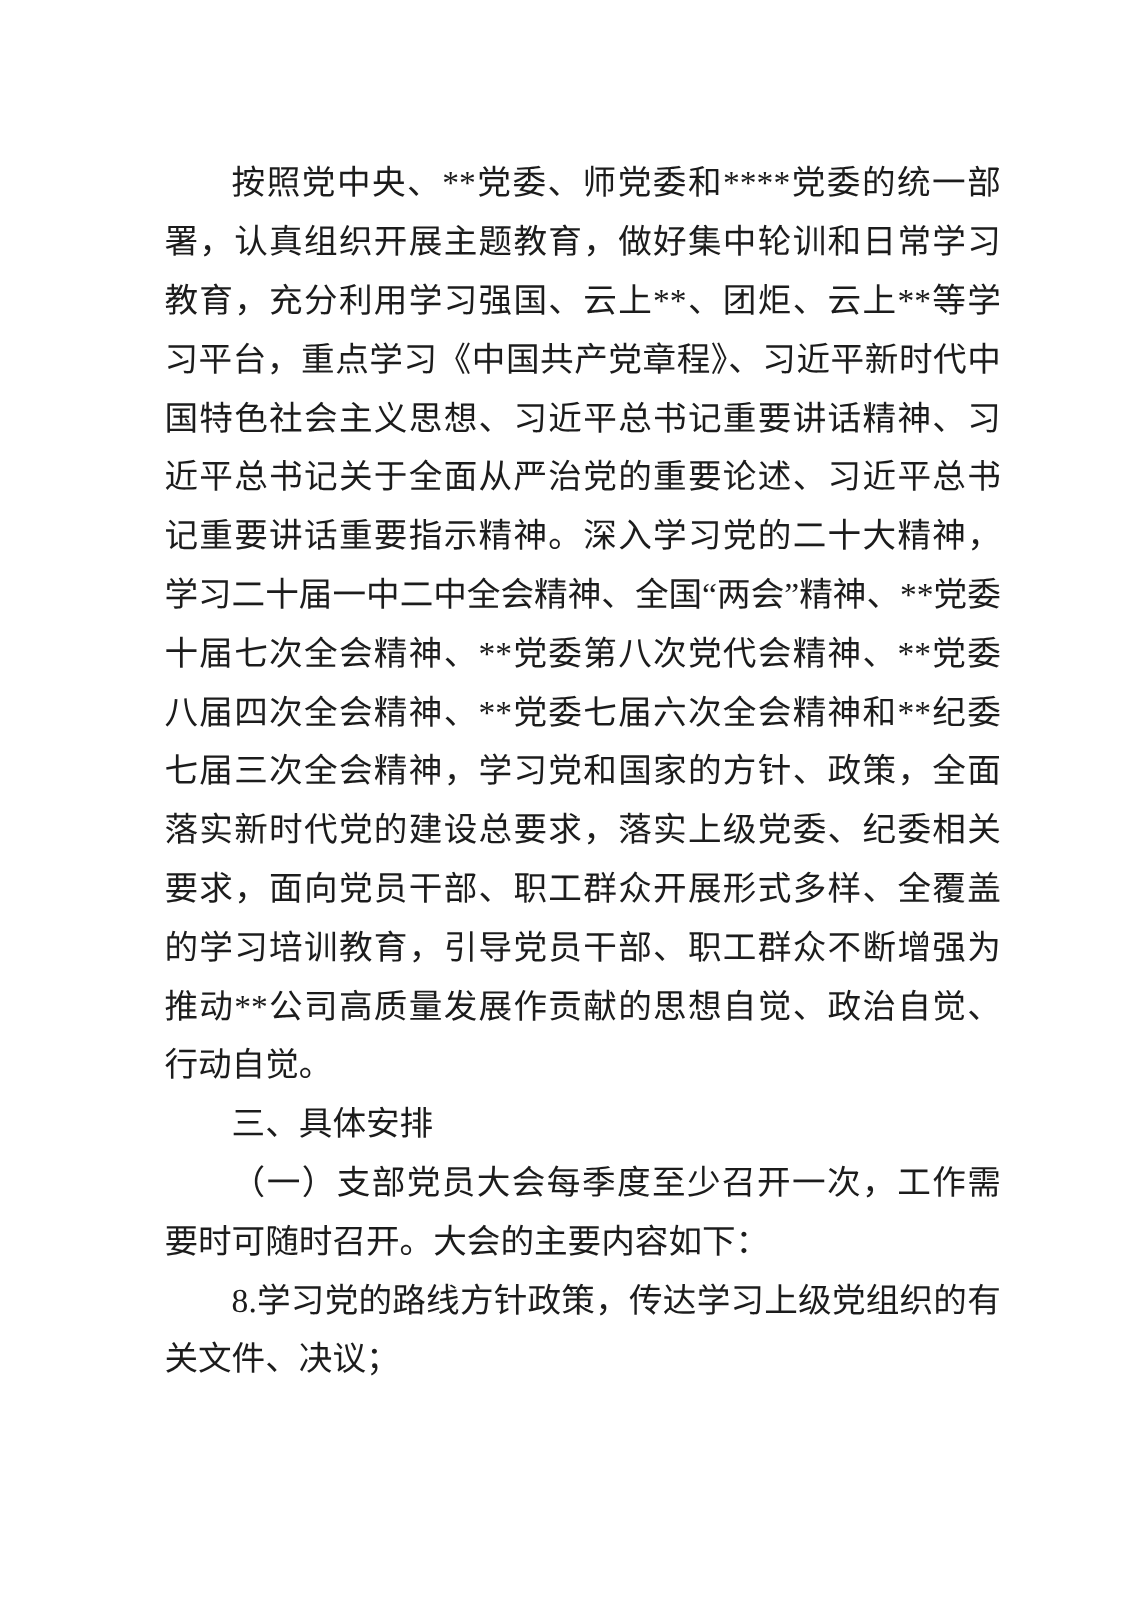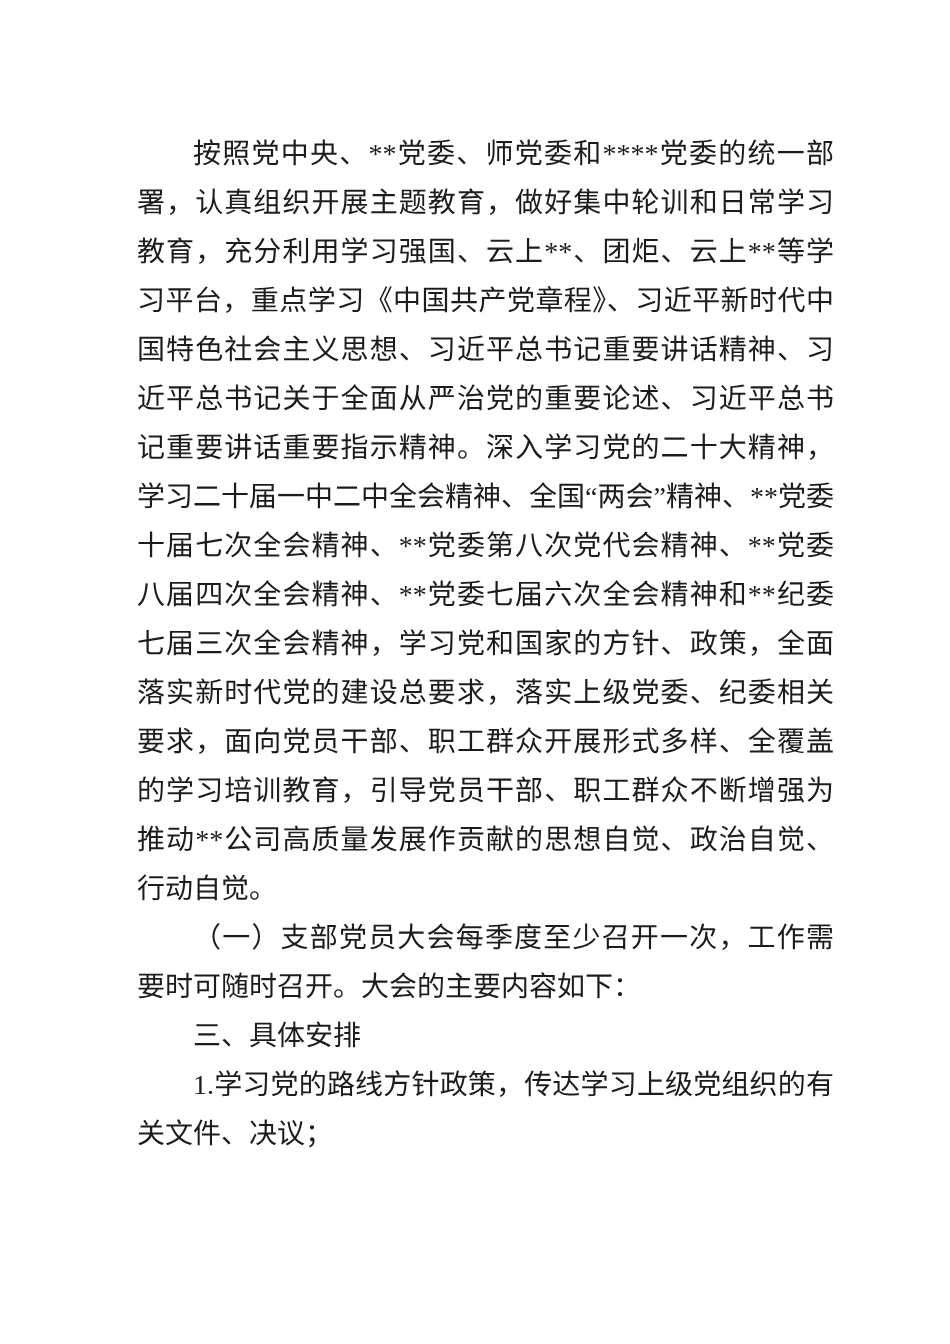--- a/index.html
+++ b/index.html
@@ -41,17 +41,17 @@
     word-break: break-all;
     overflow-wrap: break-word;
   }
 </style>
 </head>
 <body style="background: rgb(255, 255, 255);">
 
 <div class="doc-page">
   <div class="doc-body" style="color: rgb(28, 28, 28);">
     <p>按照党中央、**党委、师党委和****党委的统一部署，认真组织开展主题教育，做好集中轮训和日常学习教育，充分利用学习强国、云上**、团炬、云上**等学习平台，重点学习《中国共产党章程》、习近平新时代中国特色社会主义思想、习近平总书记重要讲话精神、习近平总书记关于全面从严治党的重要论述、习近平总书记重要讲话重要指示精神。深入学习党的二十大精神，学习二十届一中二中全会精神、全国“两会”精神、**党委十届七次全会精神、**党委第八次党代会精神、**党委八届四次全会精神、**党委七届六次全会精神和**纪委七届三次全会精神，学习党和国家的方针、政策，全面落实新时代党的建设总要求，落实上级党委、纪委相关要求，面向党员干部、职工群众开展形式多样、全覆盖的学习培训教育，引导党员干部、职工群众不断增强为推动**公司高质量发展作贡献的思想自觉、政治自觉、行动自觉。</p>
+    <p>三、具体安排</p>
     <p>（一）支部党员大会每季度至少召开一次，工作需要时可随时召开。大会的主要内容如下：</p>
-    <p>三、具体安排</p>
-    <p>1.学习党的路线方针政策，传达学习上级党组织的有关文件、决议；</p>
+    <p>8.学习党的路线方针政策，传达学习上级党组织的有关文件、决议；</p>
   </div>
 </div>
 
 </body></html>

